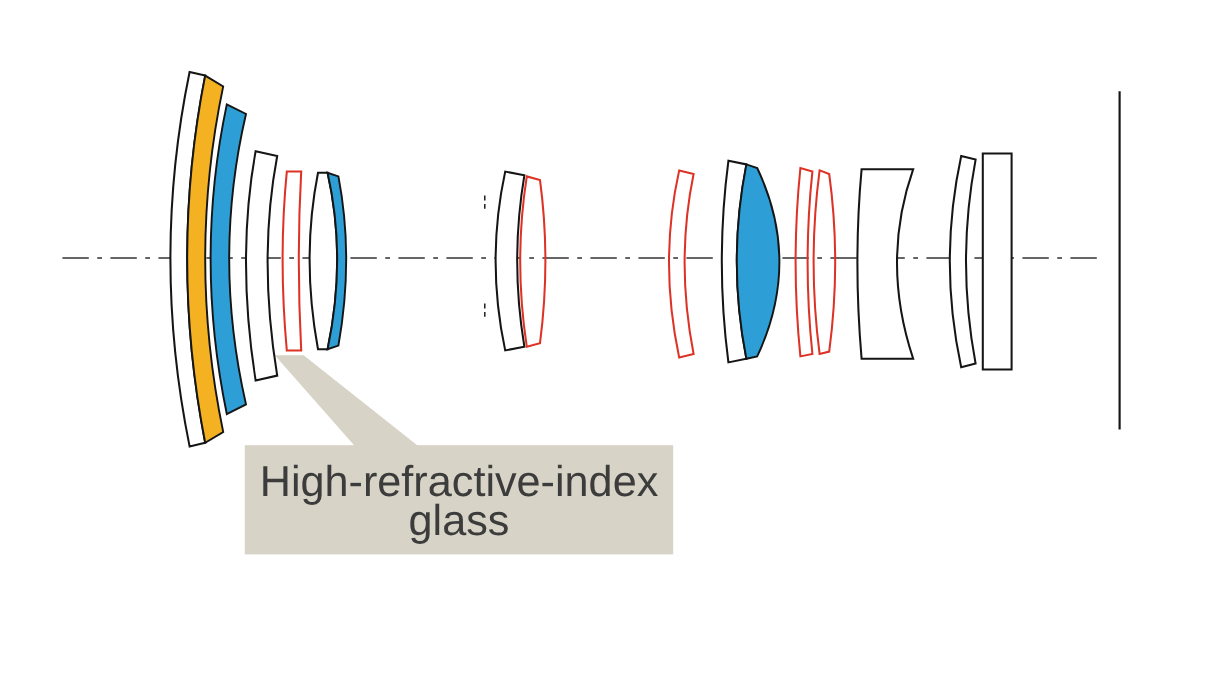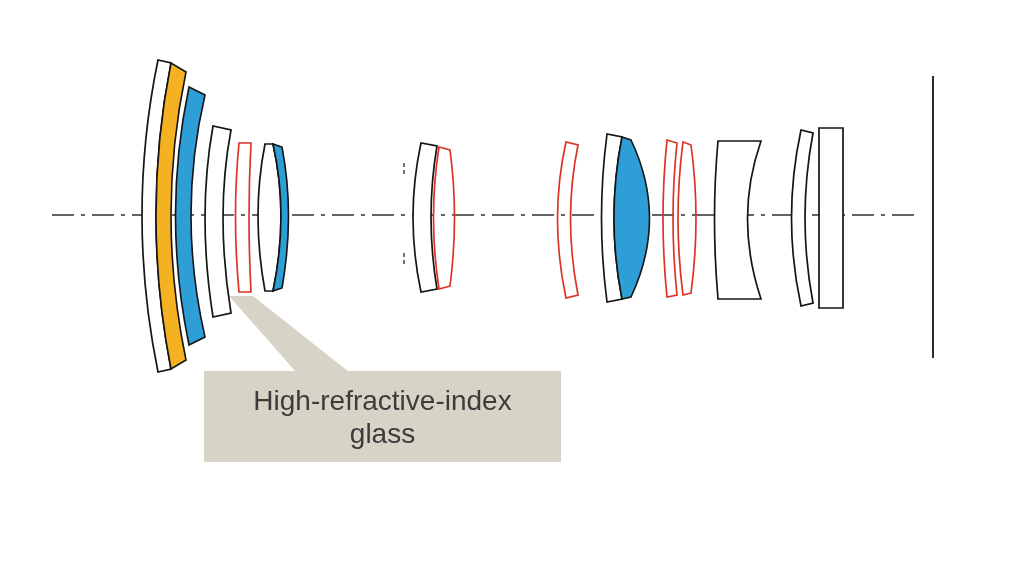--- a/index.html
+++ b/index.html
@@ -25,21 +25,21 @@
   .tick{stroke:var(--c-outline,#111);stroke-width:1.2;fill:none;stroke-dasharray:4 3;}
   .pointer{fill:var(--c-callout_bg,#D7D3C6);stroke:none;}
   .callout-box{
     position:absolute;
     left:204px;top:371px;
     width:357px;height:91px;
     background:var(--c-callout_bg,#D7D3C6);
     display:flex;flex-direction:column;
     align-items:center;justify-content:center;
     color:var(--c-callout_text,#3C3C3C);
-    font-size:28px;
+    font-size:36px;
     line-height:33px;
     text-align:center;
   }
 </style>
 </head>
 <body>
 
 <div class="stage">
 
   <svg width="1024" height="580" viewBox="0 0 1024 580">

